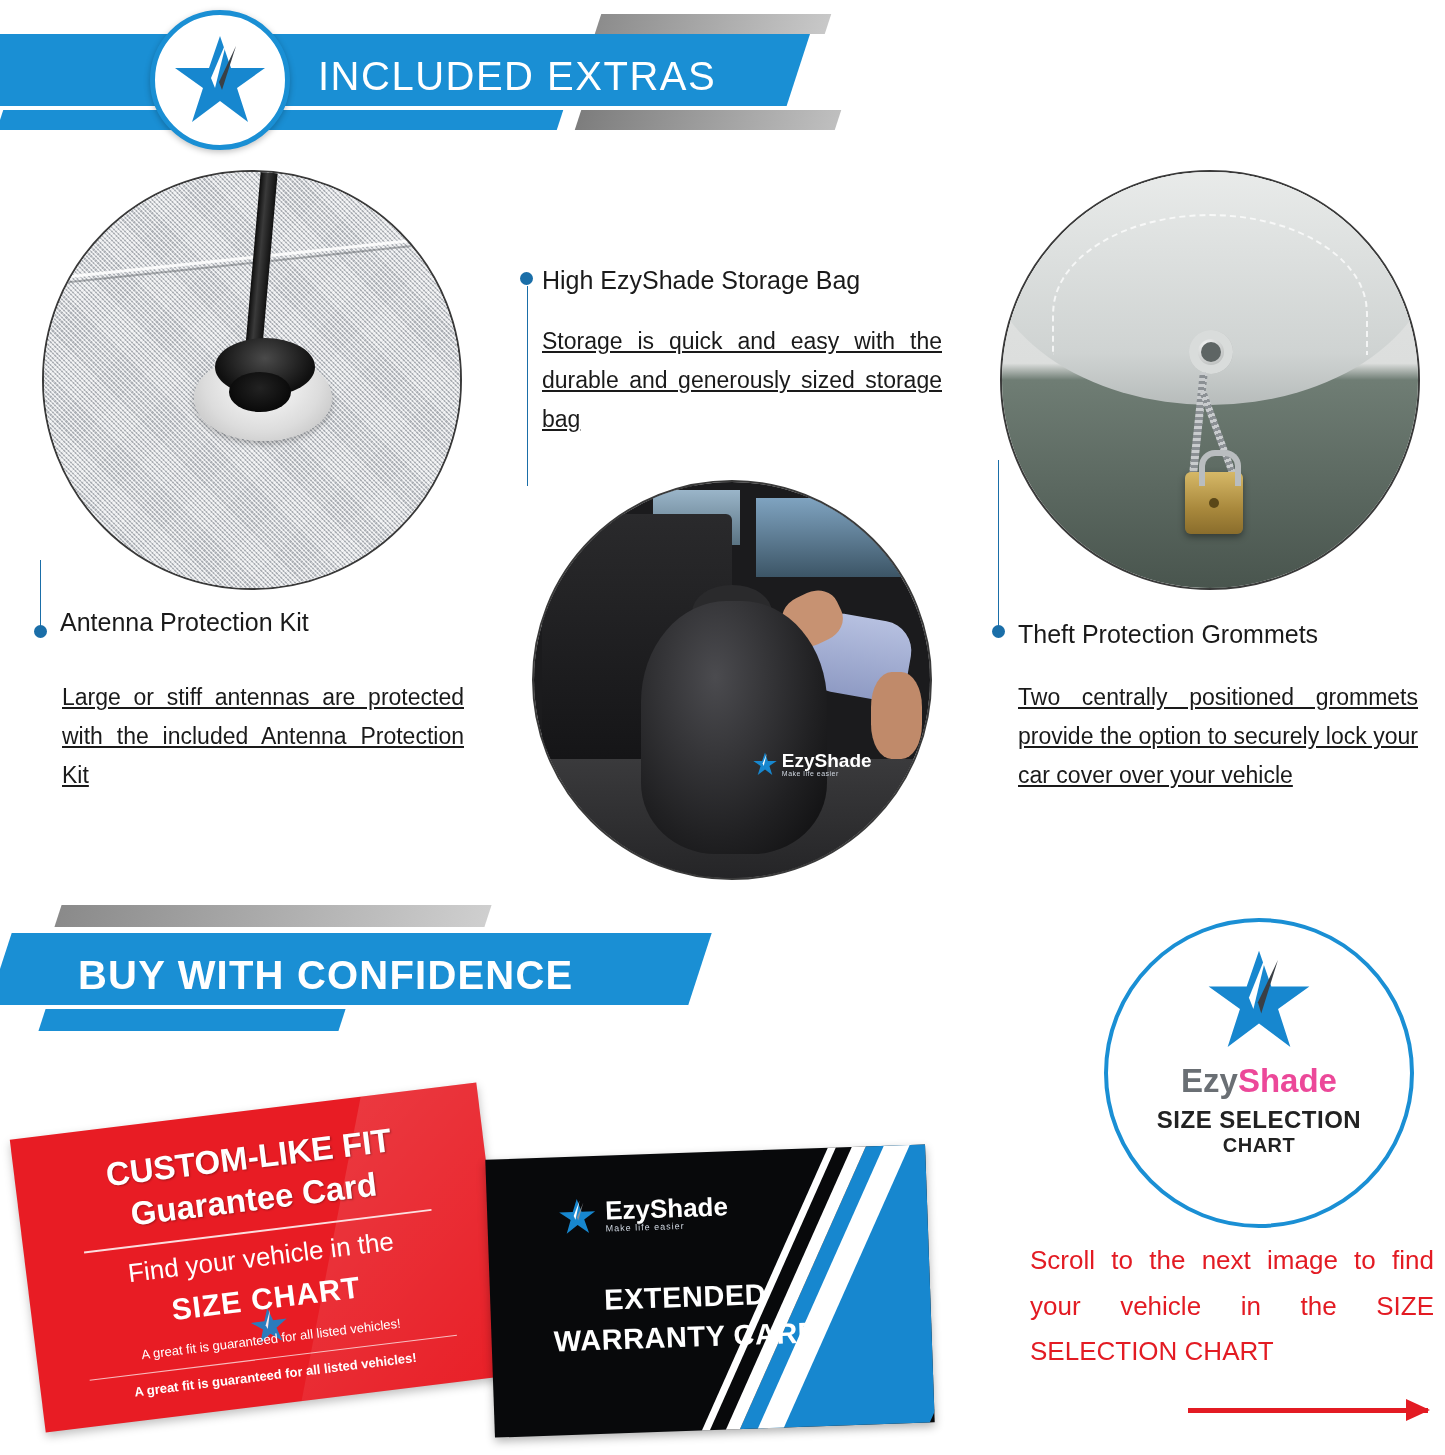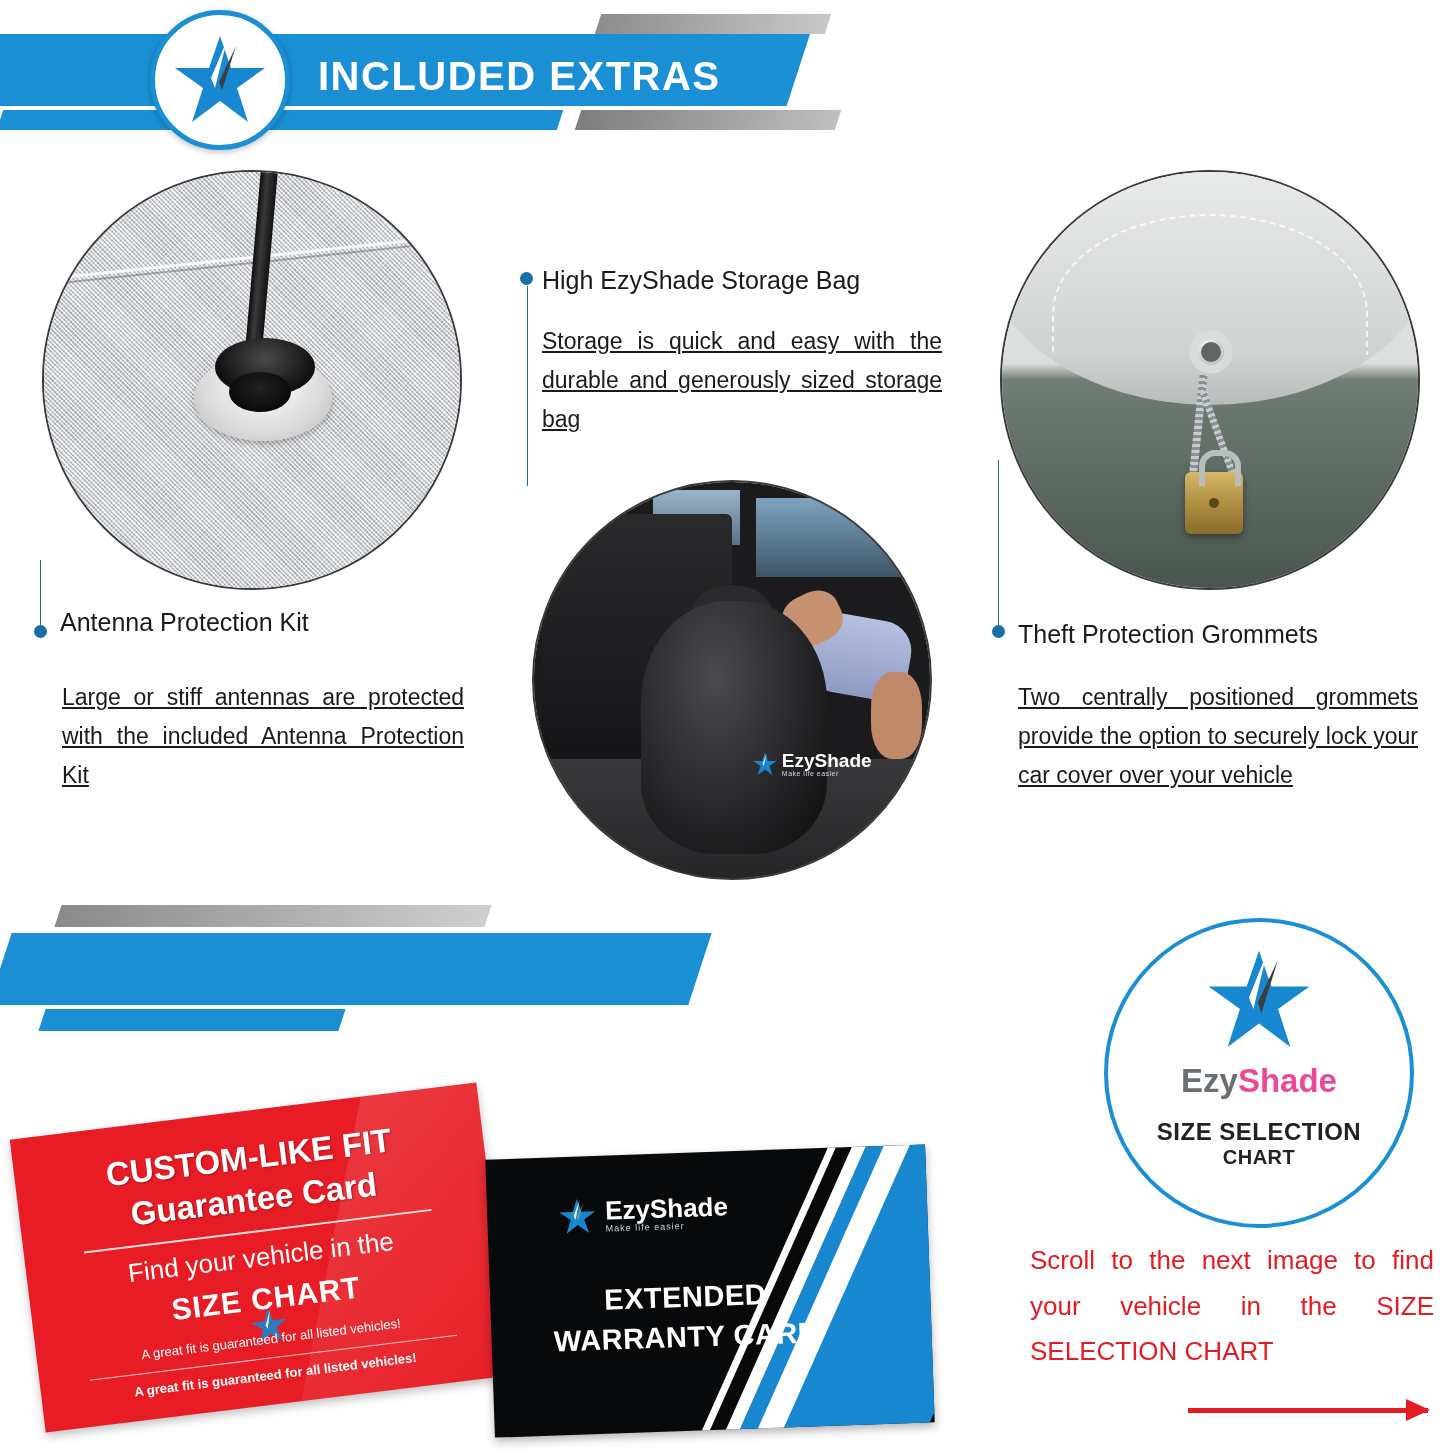--- a/index.html
+++ b/index.html
@@ -46,21 +46,21 @@
     position: absolute;
     left: 0px; top: 96px;
     width: 560px; height: 20px;
     background: #1a8fd4;
     transform: skewX(-18deg);
   }
   .banner1 .title {
     position: absolute;
     left: 318px; top: 40px;
     font-size: 40px;
-    font-weight: bold;
+    font-weight: normal;
     color: #ffffff;
     letter-spacing: 1.5px;
     white-space: nowrap;
   }
   .star-badge {
     position: absolute;
     border-radius: 50%;
     background: #ffffff;
     border: 5px solid #1a8fd4;
     display: flex;
@@ -460,21 +460,21 @@
     display: flex;
     flex-direction: column;
     align-items: center;
     justify-content: flex-start;
     padding-top: 22px;
   }
   .size-circle .brand {
     font-size: 33px; font-weight: bold; color: #6a6f74; margin-top: 6px;
   }
   .size-circle .brand .blue { color: #ec4899; }
-  .size-circle .l1 { font-size: 24px; font-weight: bold; color: #222; margin-top: 18px; letter-spacing: 0.5px;}
+  .size-circle .l1 { font-size: 24px; font-weight: bold; color: #222; margin-top: 6px; letter-spacing: 0.5px;}
   .size-circle .l2 { font-size: 20px; font-weight: bold; color: #222; letter-spacing: 0.5px;}
 
   .scroll-text {
     position: absolute;
     left: 1030px; top: 1238px;
     width: 404px;
     font-size: 26px;
     line-height: 1.75;
     color: #e31b23;
     text-align: justify;
@@ -568,20 +568,21 @@
 
 <div class="leader" style="left:998px; top:460px; width:1px; height:170px; background:#1a6ea8;"></div>
 <div class="dot" style="left:992px; top:625px;"></div>
 <div class="callout-title" style="left:1018px; top:620px;">Theft Protection Grommets</div>
 <div class="callout-body" style="left:1018px; top:678px; width:400px;">Two centrally positioned grommets provide the option to securely lock your car cover over your vehicle</div>
 
 <div class="banner2">
   <div class="grey-top"></div>
   <div class="bar-main"></div>
   <div class="blue-bottom"></div>
+  <div class="title">BUY WITH CONFIDENCE</div>
 </div>
 
 <div class="card-red">
   <div class="sheen"></div>
   <div class="t1">CUSTOM-LIKE FIT</div>
   <div class="t2">Guarantee Card</div>
   <div class="rule"></div>
   <div class="t3">Find your vehicle in the</div>
   <div class="minilogo">
     <svg width="40" height="40" viewBox="0 0 100 100">

